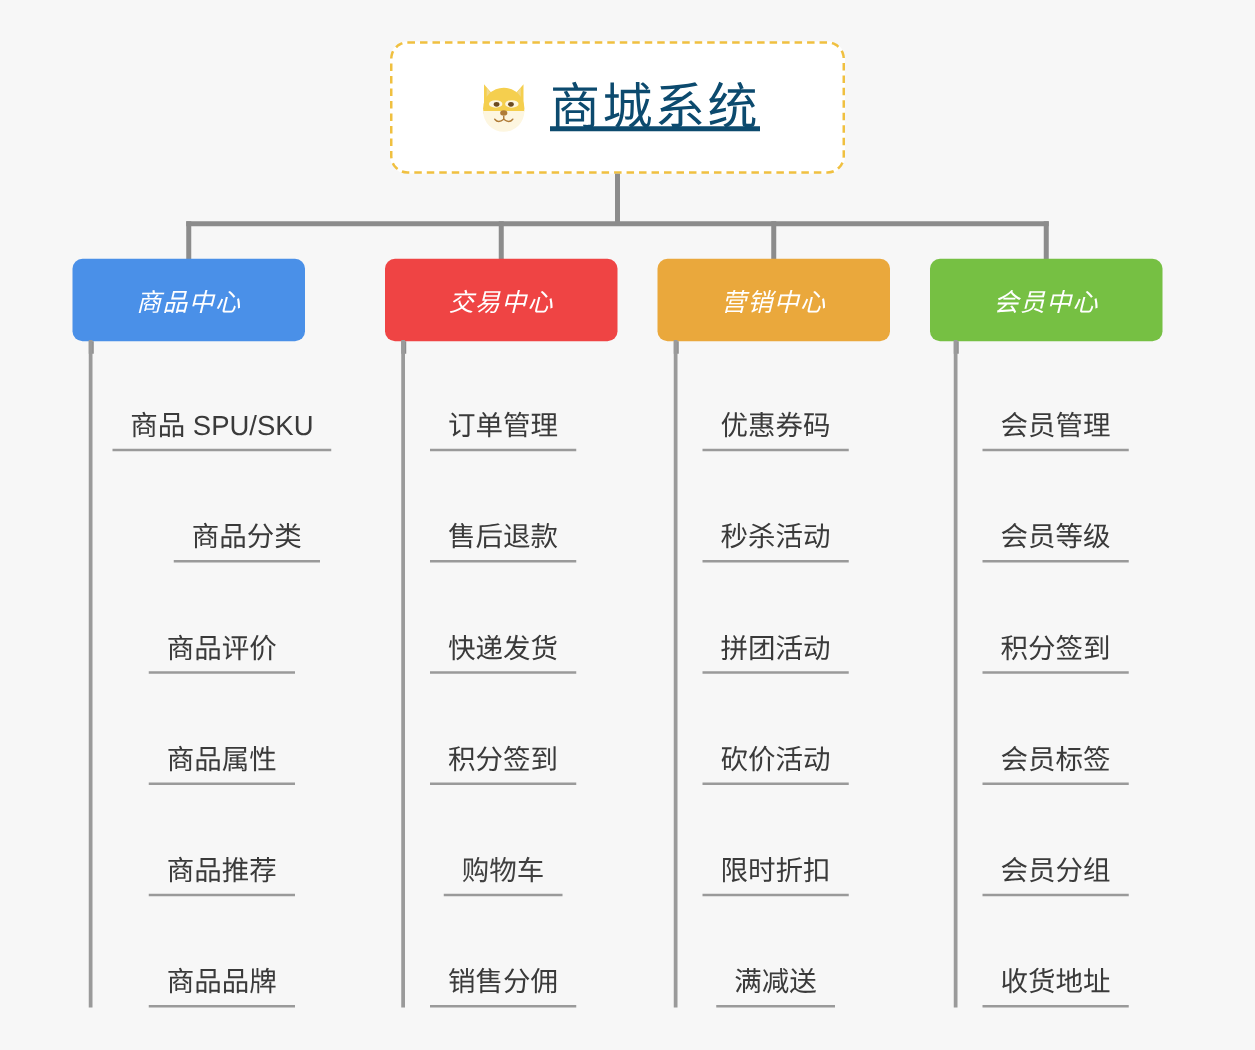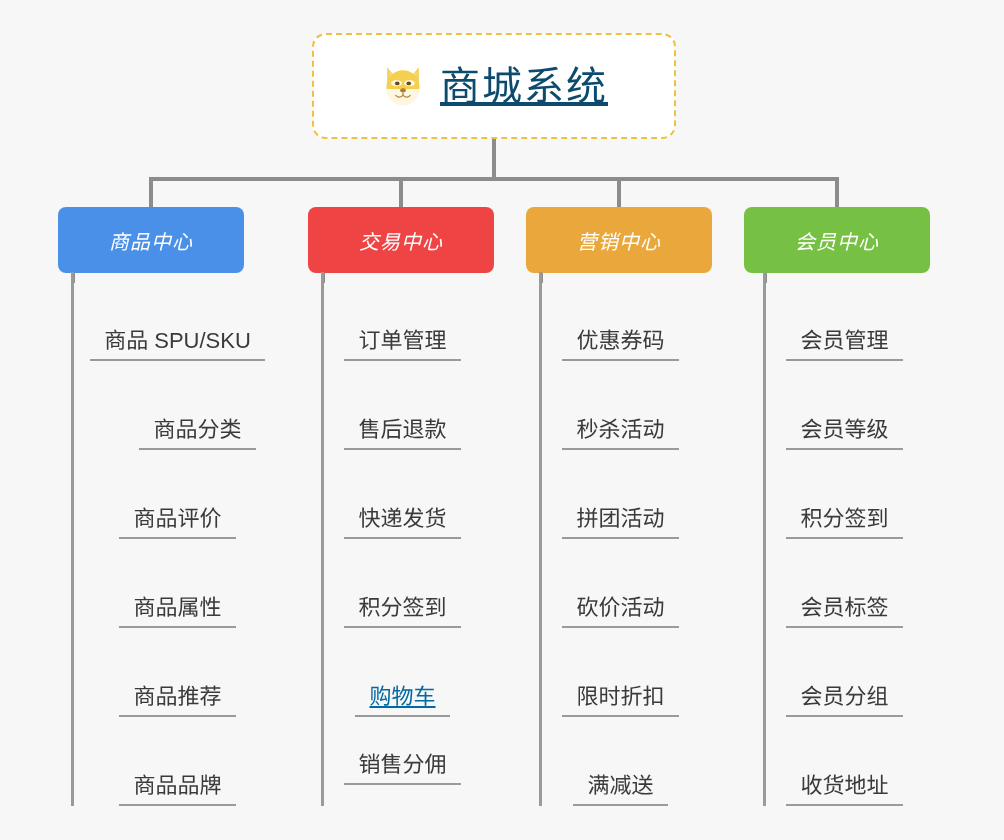--- a/index.html
+++ b/index.html
@@ -175,23 +175,23 @@
     <div class="item" style="top:89px; width:157px;">
       <span class="item-inner" style="border-bottom-color: rgb(154, 154, 154); color: rgb(58, 58, 58);">售后退款</span>
     </div>
     <div class="item" style="top:178px; width:157px;">
       <span class="item-inner" style="border-bottom-color: rgb(154, 154, 154); color: rgb(58, 58, 58);">快递发货</span>
     </div>
     <div class="item" style="top:267px; width:157px;">
       <span class="item-inner" style="border-bottom-color: rgb(154, 154, 154); color: rgb(58, 58, 58);">积分签到</span>
     </div>
     <div class="item" style="top:356px; width:157px;">
-      <span class="item-inner" style="border-bottom-color: rgb(154, 154, 154); color: #0369a1; text-decoration: underline;">购物车</span>
-    </div>
-    <div class="item" style="top:424px; width:157px;">
+      <span class="item-inner" style="border-bottom-color: rgb(154, 154, 154); color: #404040;">购物车</span>
+    </div>
+    <div class="item" style="top:445px; width:157px;">
       <span class="item-inner" style="border-bottom-color: rgb(154, 154, 154); color: rgb(58, 58, 58);">销售分佣</span>
     </div>
   </div>
 
   <div class="cat-box" style="left: 526px; top: 207px; width: 186px; background: rgb(234, 168, 60);">
     <span>营销中心</span>
   </div>
   <div class="conn conn-v" style="left: 539px; top: 273px; height: 10px; background: rgb(140, 140, 140);"></div>
   <div class="col" style="left:539px; width:160px;">
     <div class="spine" style="height: 534px; background: rgb(154, 154, 154);"></div>

